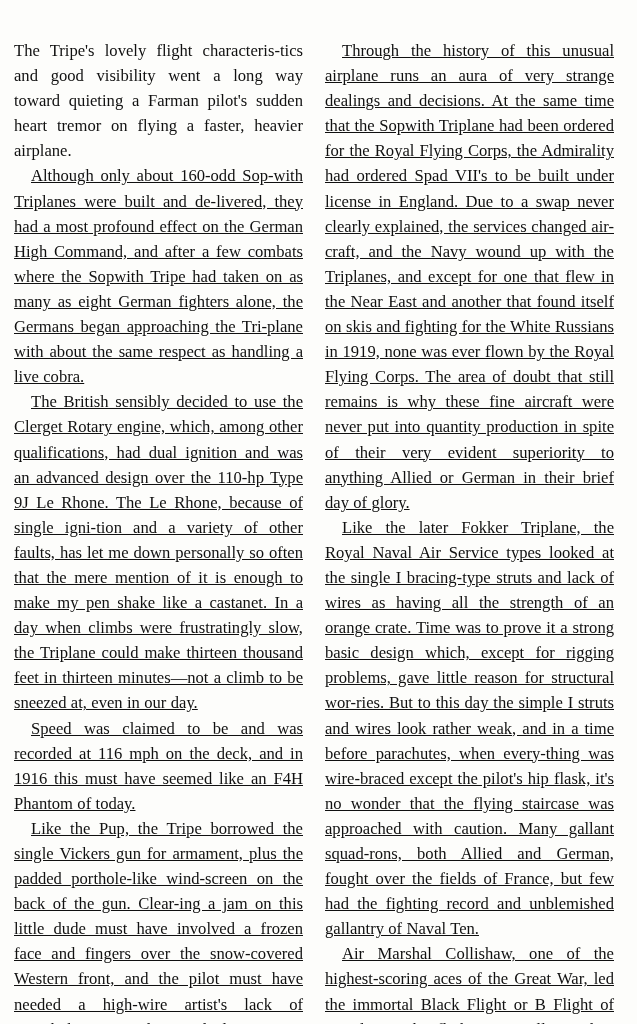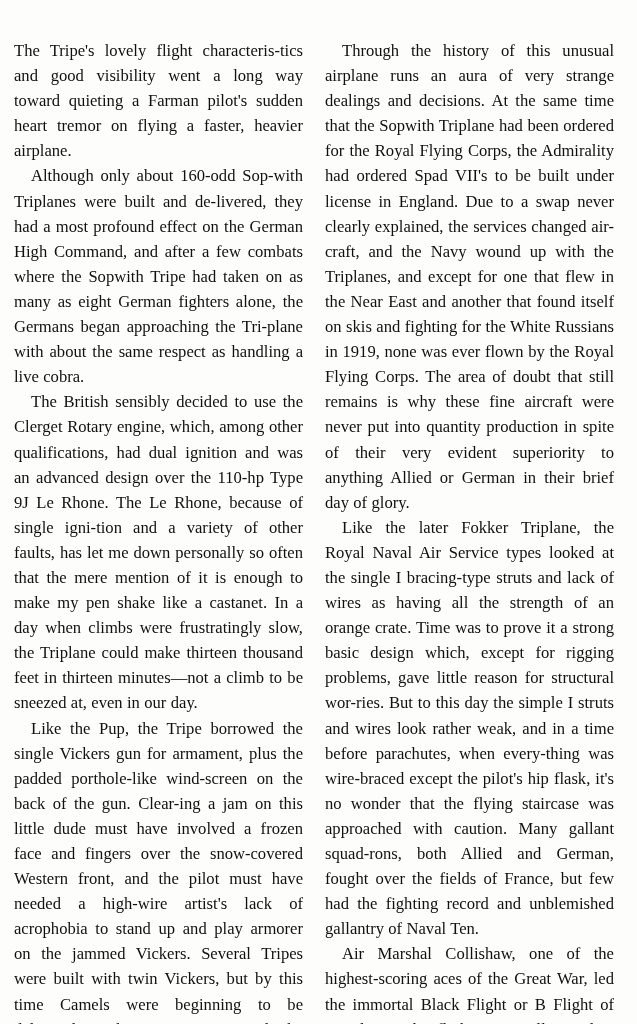--- a/index.html
+++ b/index.html
@@ -37,32 +37,34 @@
     line-height: 25.1px;
     color: #101010;
     hyphens: manual;
     word-spacing: 0.2px;
   }
   p + p {
     text-indent: 0;
   }
   p.indent {
     text-indent: 17px;
+    text-decoration: underline;
   }
 </style>
 </head>
 <body>
 
 <div class="page">
   <div class="columns">
 
     <div class="col">
       <p>The Tripe's lovely flight characteris-tics and good visibility went a long way toward quieting a Farman pilot's sudden heart tremor on flying a faster, heavier airplane.</p>
       <p class="indent">Although only about 160-odd Sop-with Triplanes were built and de-livered, they had a most profound effect on the German High Command, and after a few combats where the Sopwith Tripe had taken on as many as eight German fighters alone, the Germans began approaching the Tri-plane with about the same respect as handling a live cobra.</p>
       <p class="indent">The British sensibly decided to use the Clerget Rotary engine, which, among other qualifications, had dual ignition and was an advanced design over the 110-hp Type 9J Le Rhone. The Le Rhone, because of single igni-tion and a variety of other faults, has let me down personally so often that the mere mention of it is enough to make my pen shake like a castanet. In a day when climbs were frustratingly slow, the Triplane could make thirteen thousand feet in thirteen minutes—not a climb to be sneezed at, even in our day.</p>
+      <p class="indent">Speed was claimed to be and was recorded at 116 mph on the deck, and in 1916 this must have seemed like an F4H Phantom of today.</p>
       <p class="indent">Like the Pup, the Tripe borrowed the single Vickers gun for armament, plus the padded porthole-like wind-screen on the back of the gun. Clear-ing a jam on this little dude must have involved a frozen face and fingers over the snow-covered Western front, and the pilot must have needed a high-wire artist's lack of acrophobia to stand up and play armorer on the jammed Vickers. Several Tripes were built with twin Vickers, but by this time Camels were beginning to be delivered in huge quantities, and the Triplane was relegated to second-line</p>
     </div>
 
     <div class="col">
       <p class="indent">Through the history of this unusual airplane runs an aura of very strange dealings and decisions. At the same time that the Sopwith Triplane had been ordered for the Royal Flying Corps, the Admirality had ordered Spad VII's to be built under license in England. Due to a swap never clearly explained, the services changed air-craft, and the Navy wound up with the Triplanes, and except for one that flew in the Near East and another that found itself on skis and fighting for the White Russians in 1919, none was ever flown by the Royal Flying Corps. The area of doubt that still remains is why these fine aircraft were never put into quantity production in spite of their very evident superiority to anything Allied or German in their brief day of glory.</p>
       <p class="indent">Like the later Fokker Triplane, the Royal Naval Air Service types looked at the single I bracing-type struts and lack of wires as having all the strength of an orange crate. Time was to prove it a strong basic design which, except for rigging problems, gave little reason for structural wor-ries. But to this day the simple I struts and wires look rather weak, and in a time before parachutes, when every-thing was wire-braced except the pilot's hip flask, it's no wonder that the flying staircase was approached with caution. Many gallant squad-rons, both Allied and German, fought over the fields of France, but few had the fighting record and unblemished gallantry of Naval Ten.</p>
       <p class="indent" id="rich-paragraph">Air Marshal Collishaw, one of the highest-scoring aces of the Great War, led the immortal Black Flight or B Flight of Naval Ten. This flight was an all-Canadian group, and their air-craft were named  and  In the incredibly short</p>
     </div>
 
   </div>

